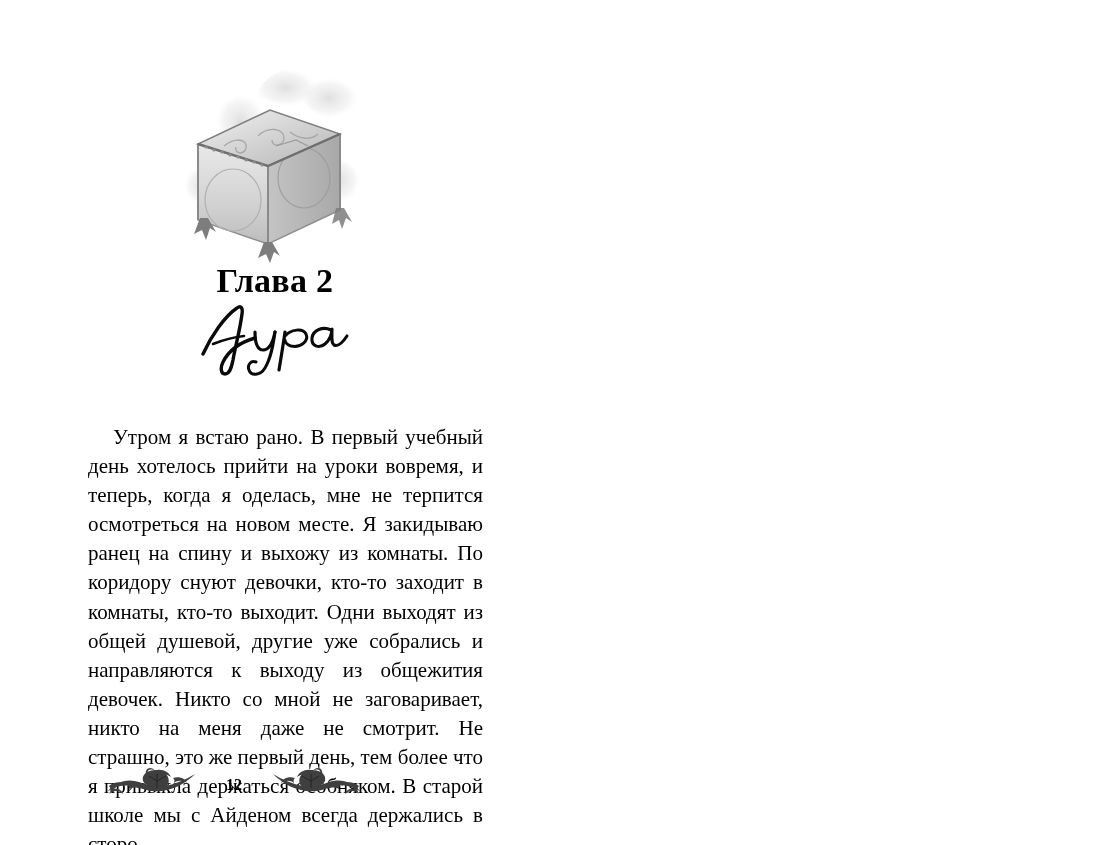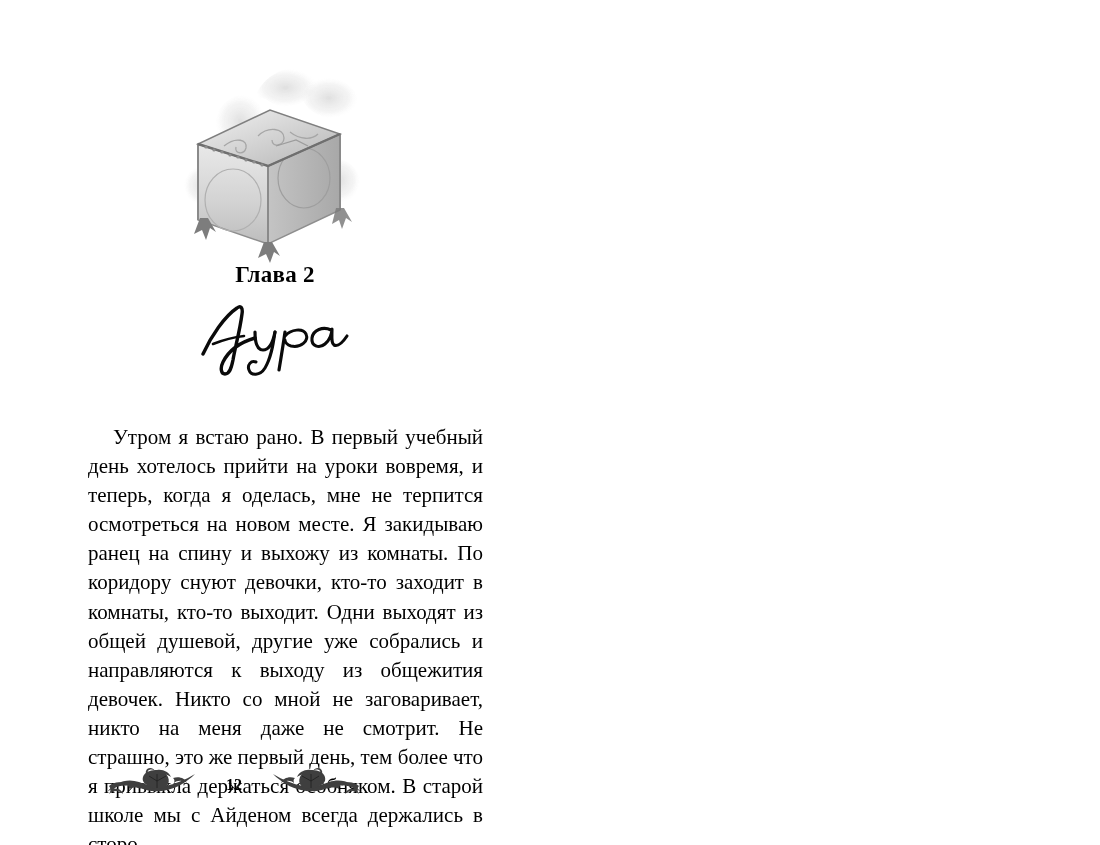--- a/index.html
+++ b/index.html
@@ -37,21 +37,21 @@
   }
   .chapter-art svg { display: block; width: 100%; height: 100%; }
 
   
   .chapter-number {
     position: absolute;
     left: 0;
     top: 262px;
     width: 550px;
     text-align: center;
-    font-size: 23px;
+    font-size: 34px;
     font-weight: bold;
     letter-spacing: 0.3px;
     line-height: 1.1;
   }
   .chapter-title-script {
     position: absolute;
     left: 0;
     top: 296px;
     width: 550px;
     height: 80px;

